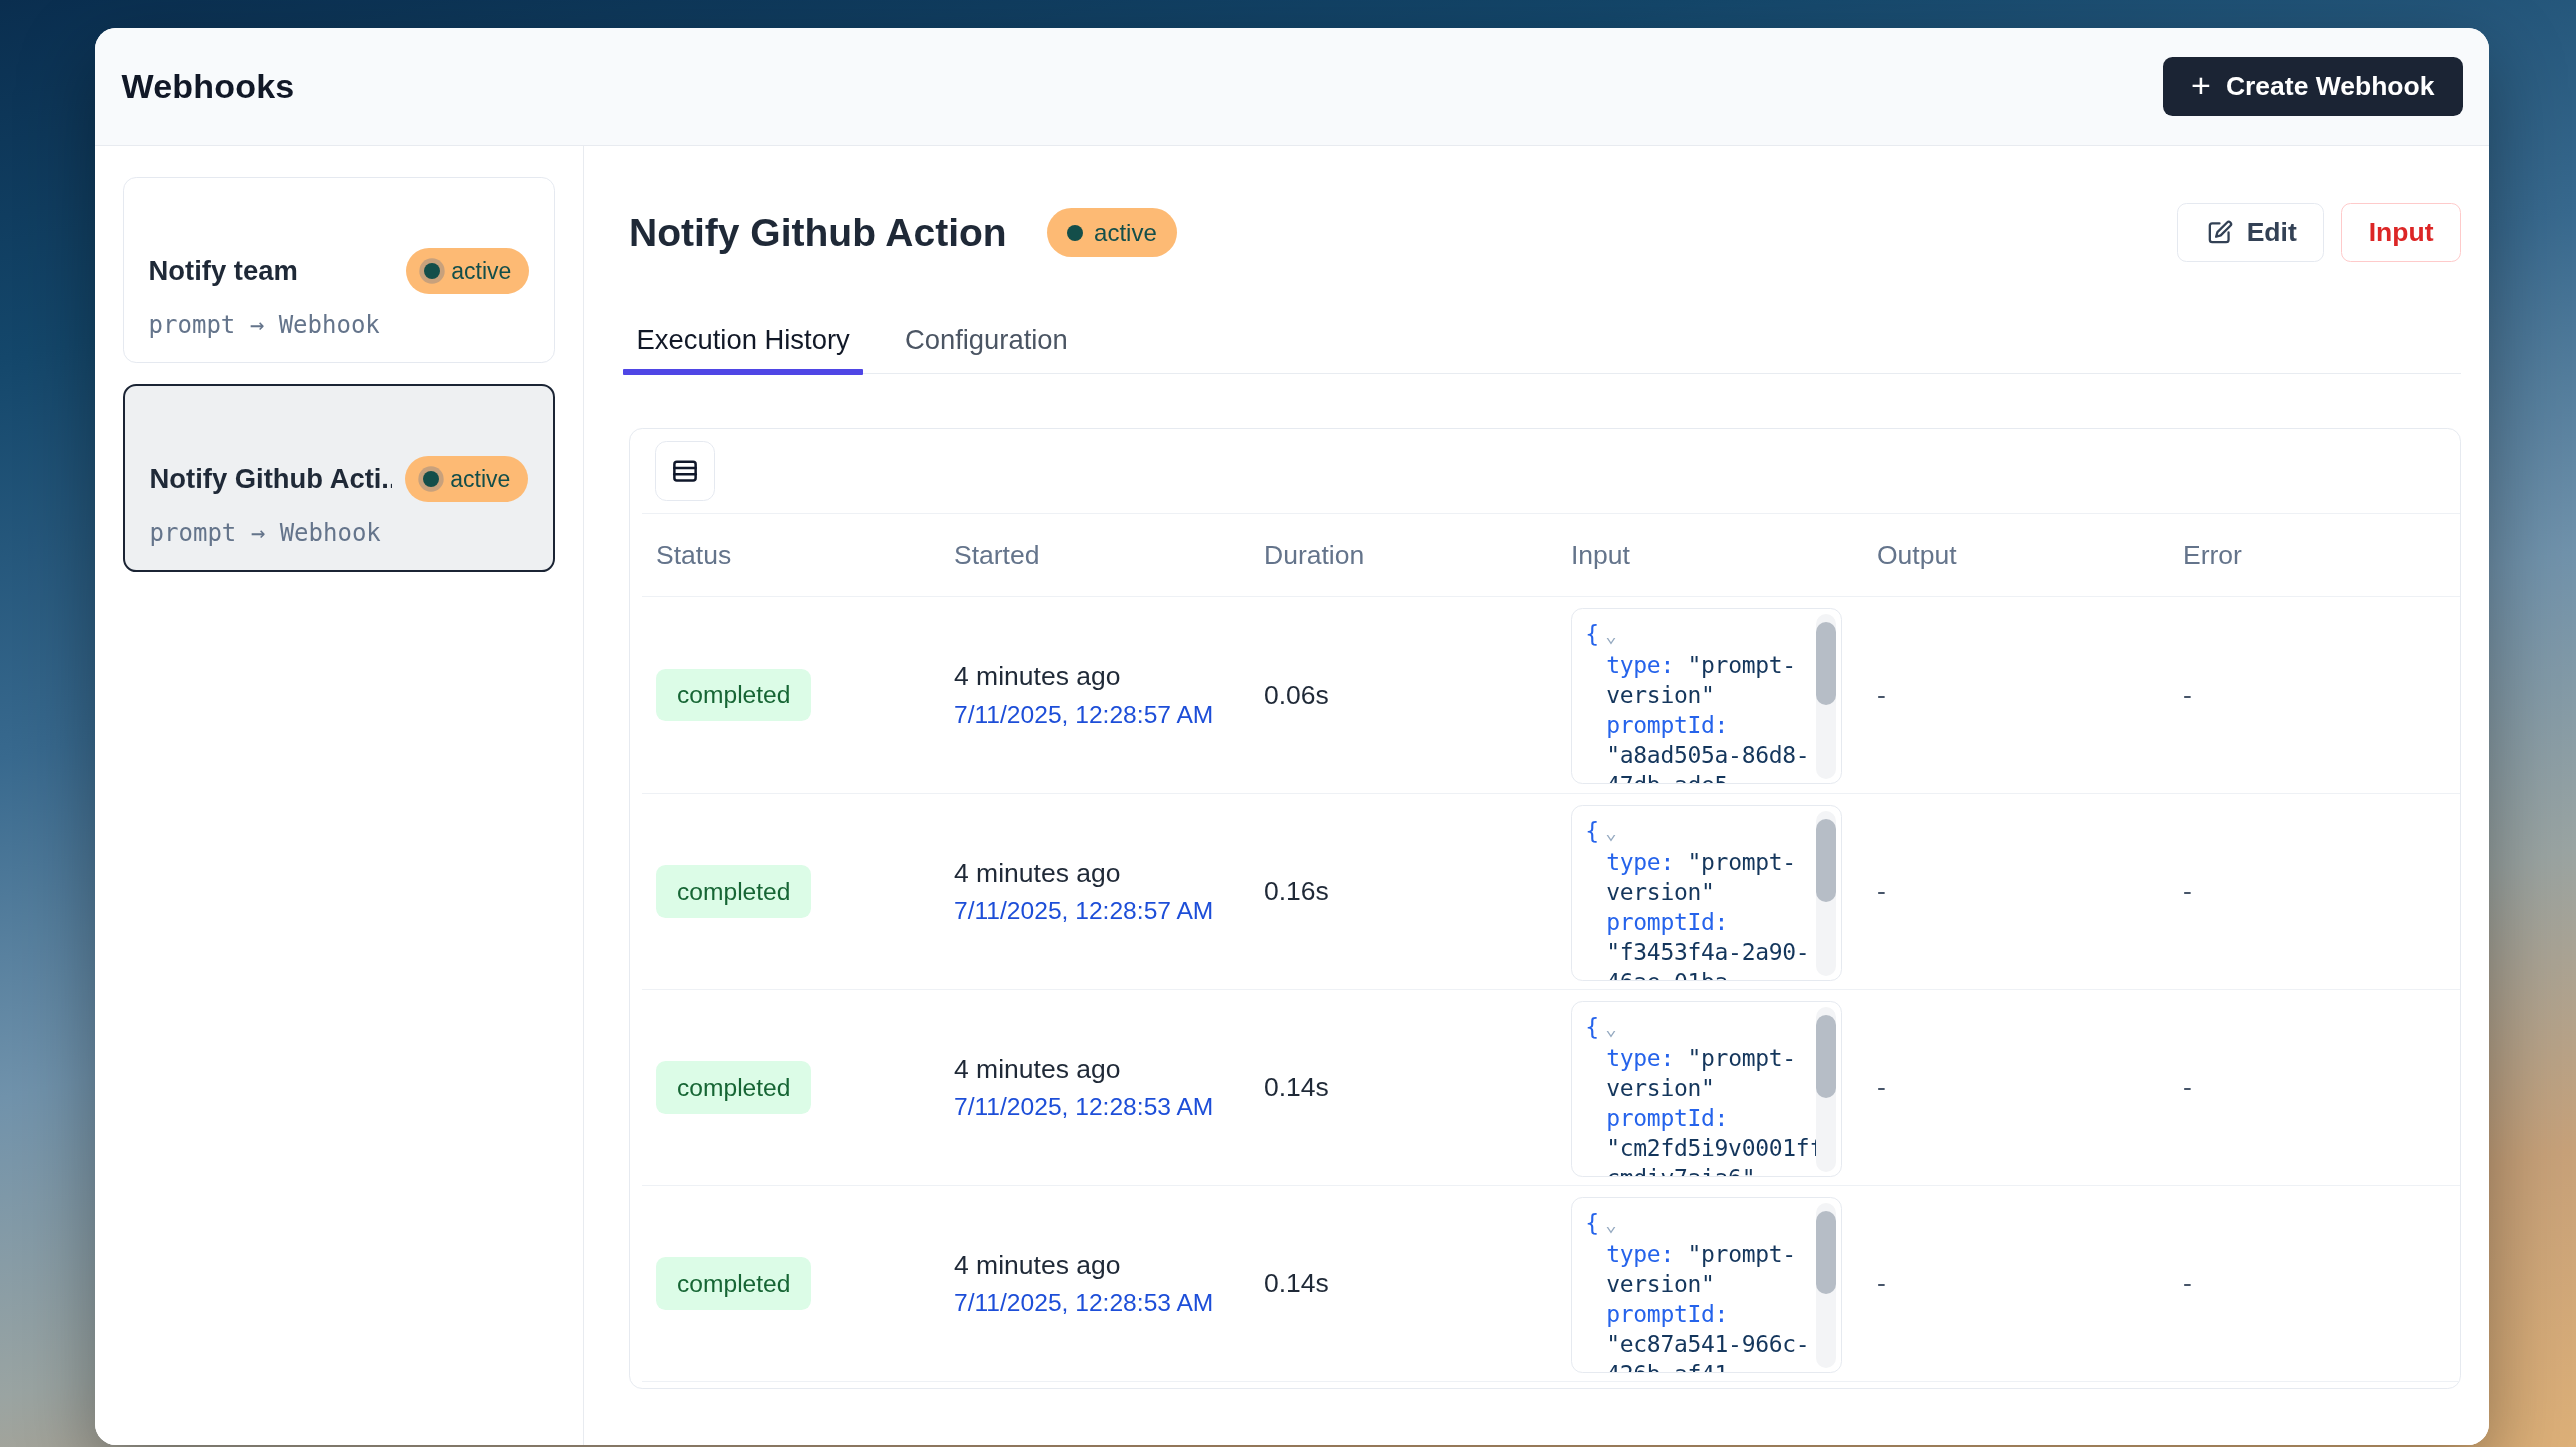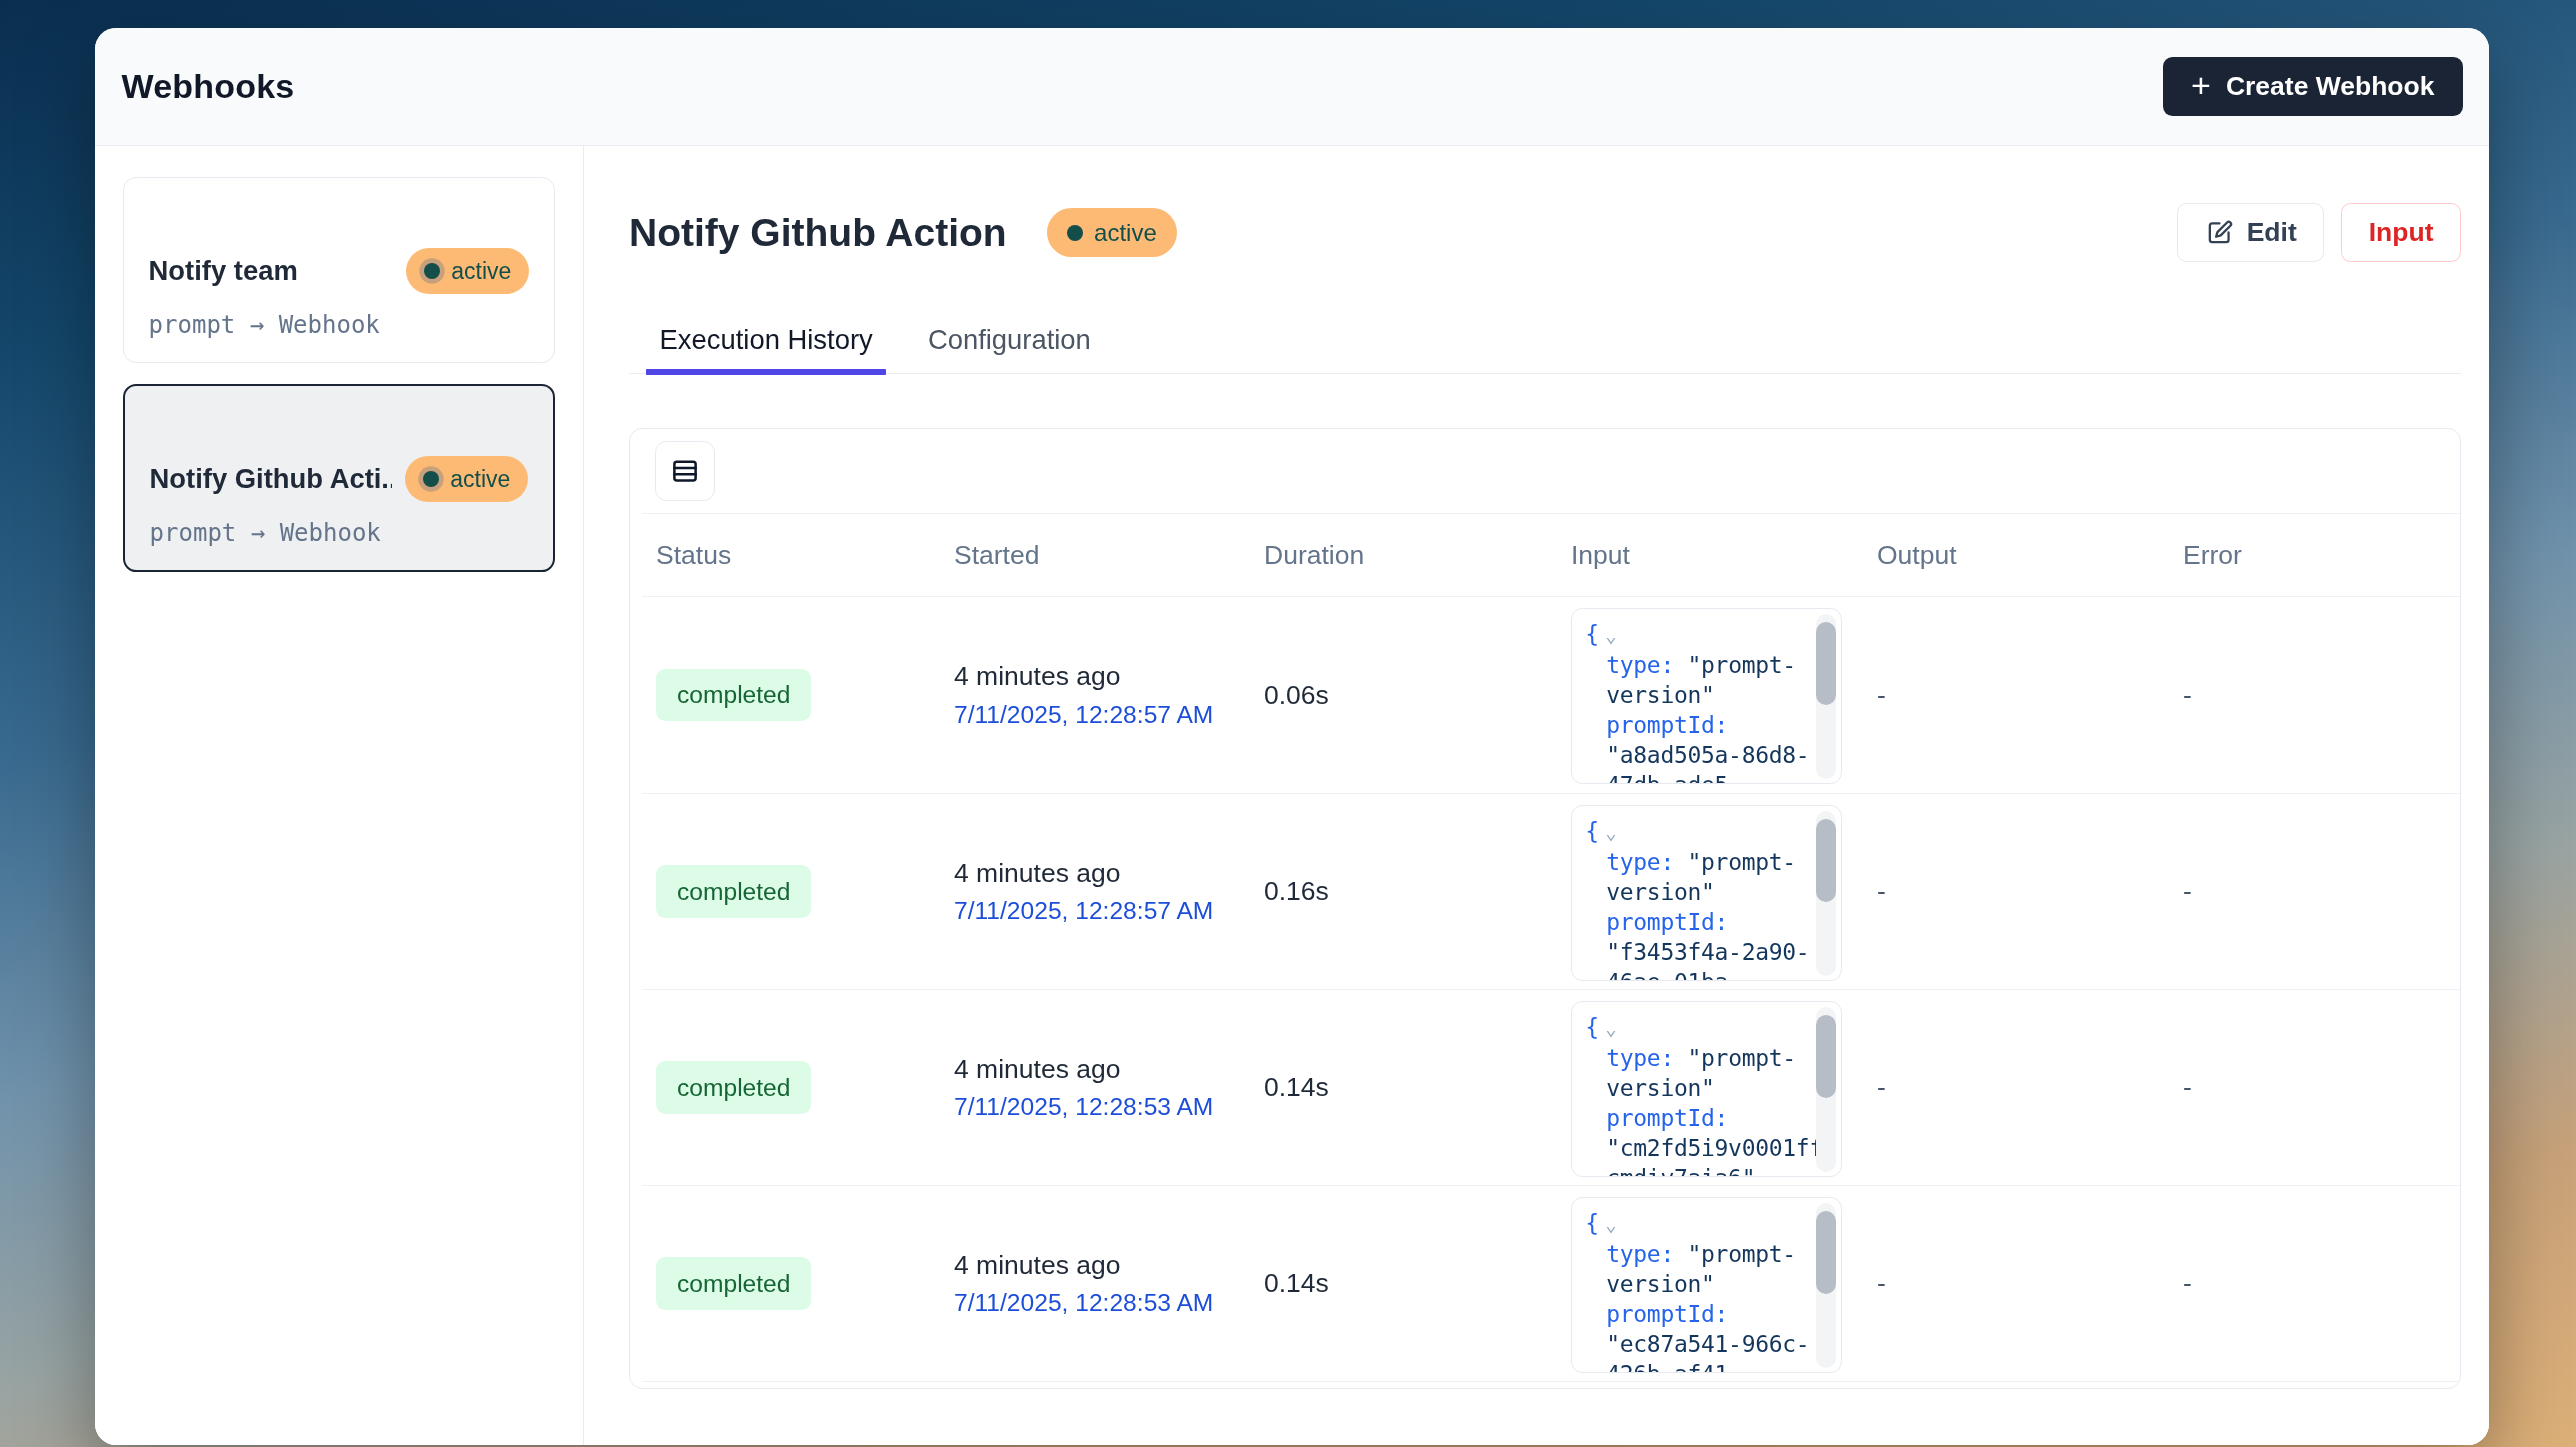--- a/index.html
+++ b/index.html
@@ -64,21 +64,21 @@
   .title-row .badge-active { margin-left:40px; }
   .btn { display:flex; align-items:center; gap:13.2px; height:59px; padding:0 26.5px; background:#fff;
          border-radius:9.5px; font-size:26.5px; font-weight:600; font-family:inherit; cursor:pointer;justify-content:space-between; }
   .btn-edit { border:1.9px solid #e5e9f0; color:#334155; margin-right:17px; }
   .btn-edit svg { width:29px; height:29px; }
   .btn-delete { border:1.9px solid #fecaca; color:#dc2626; }
 
   
   .tabs { margin-top:49px; display:flex; gap:40px; border-bottom:1.9px solid #e8ecf1; }
   .tab { position:relative; padding:0 7.6px 17px; font-size:27.4px; color:#4b5563; cursor:pointer; }
-  .tab.active { color:#111827; font-weight:500;margin-left:23px; }
+  .tab.active { color:#111827; font-weight:500; }
   .tab.active::after { content:""; position:absolute; left:-5.7px; right:-5.7px; bottom:-1.9px; height:5.7px;
                        background:#4f46e5; border-radius:0.9px; }
 
   
   .table-card { margin-top:54px; border:1.9px solid #e6eaf0; border-radius:13.2px; height:961px;
                 overflow:hidden; background:#fff;padding-left:12px; }
   .toolbar { height:85px; border-bottom:1.9px solid #eef1f5; display:flex; align-items:center; padding:0 0 0 13.2px; }
   .icon-btn { width:60px; height:60px; border:1.9px solid #e5e9f0; border-radius:11.4px; background:#fff;
               display:flex; align-items:center; justify-content:center; cursor:pointer; }
   .icon-btn svg { width:30px; height:30px; }

